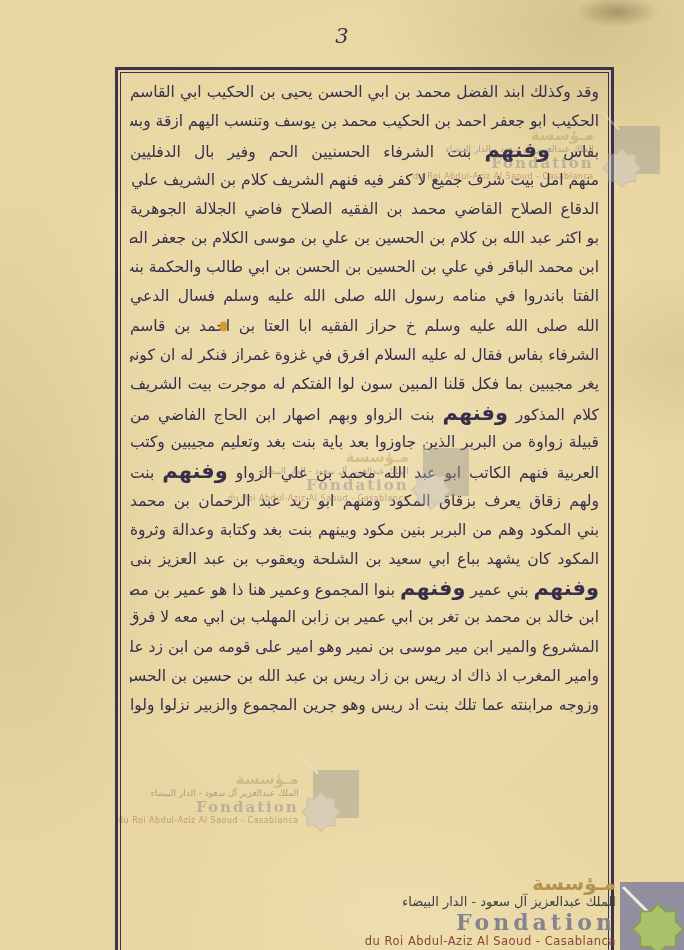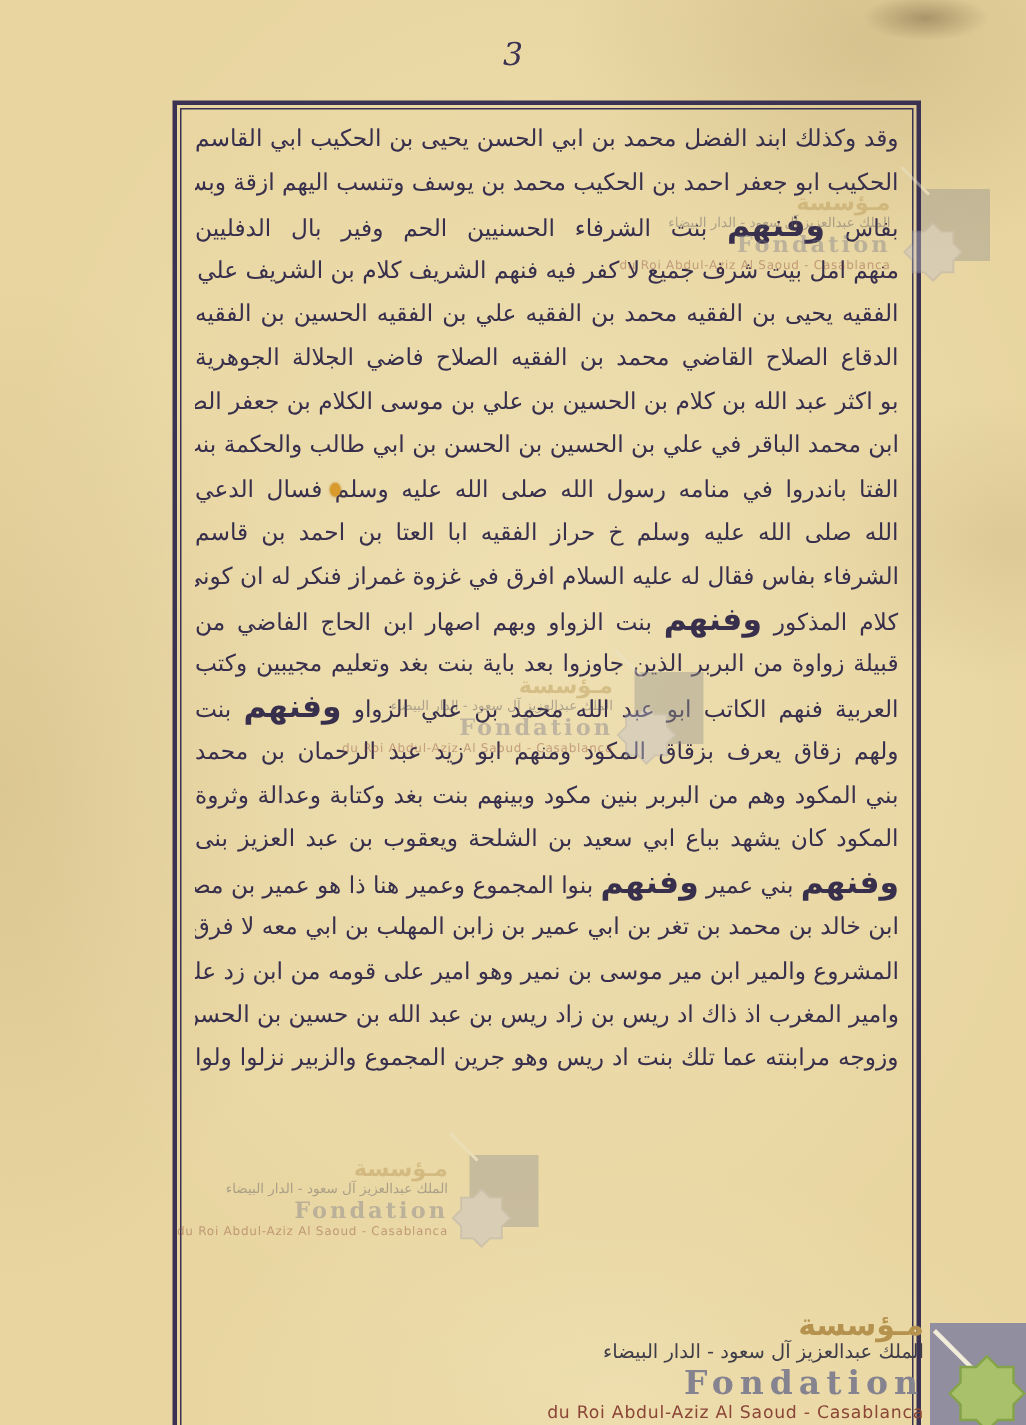--- a/index.html
+++ b/index.html
@@ -66,27 +66,27 @@
 
   <div class="page-number">3</div>
 
   <div class="frame">
     <div class="frame-inner">
       <div class="text-block">
           <div class="ms-line">وقد وكذلك ابند الفضل محمد بن ابي الحسن يحيى بن الحكيب ابي القاسم</div>
           <div class="ms-line">الحكيب ابو جعفر احمد بن الحكيب محمد بن يوسف وتنسب اليهم ازقة وبساتين</div>
           <div class="ms-line">بفاس <span class="emph">وفنهم</span> بنت الشرفاء الحسنيين الحم وفير بال الدفليين</div>
           <div class="ms-line">منهم امل بيت شرف جميع لا كفر فيه فنهم الشريف كلام بن الشريف علي بن</div>
-          <div class="ms-line">الفقيه يحيى بن الفقيه محمد بن الفقيه علي بن الفقيه الحسين بن الفقيه</div>
           <div class="ms-line">الدقاع الصلاح القاضي محمد بن الفقيه الصلاح فاضي الجلالة الجوهرية</div>
           <div class="ms-line">بو اكثر عبد الله بن كلام بن الحسين بن علي بن موسى الكلام بن جعفر الصادق</div>
           <div class="ms-line">ابن محمد الباقر في علي بن الحسين بن الحسن بن ابي طالب والحكمة بنت رسول</div>
           <div class="ms-line">الفتا باندروا في منامه رسول الله صلى الله عليه وسلم فسال الدعي</div>
           <div class="ms-line">الله صلى الله عليه وسلم خ حراز الفقيه ابا العتا بن احمد بن قاسم</div>
           <div class="ms-line">الشرفاء بفاس فقال له عليه السلام افرق في غزوة غمراز فنكر له ان كوني</div>
+          <div class="ms-line">يغر مجيبين بما فكل قلنا المبين سون لوا الفتكم له موجرت بيت الشريف</div>
           <div class="ms-line">كلام المذكور <span class="emph">وفنهم</span> بنت الزواو وبهم اصهار ابن الحاج الفاضي من</div>
           <div class="ms-line">قبيلة زواوة من البربر الذين جاوزوا بعد باية بنت بغد وتعليم مجيبين وكتب</div>
           <div class="ms-line">العربية فنهم الكاتب ابو عبد الله محمد بن علي الزواو <span class="emph">وفنهم</span> بنت</div>
           <div class="ms-line">ولهم زقاق يعرف بزقاق المكود ومنهم ابو زيد عبد الرحمان بن محمد</div>
           <div class="ms-line">بني المكود وهم من البربر بنين مكود وبينهم بنت بغد وكتابة وعدالة وثروة</div>
           <div class="ms-line">المكود كان يشهد بباع ابي سعيد بن الشلحة ويعقوب بن عبد العزيز بنى</div>
           <div class="ms-line"><span class="emph">وفنهم</span> بني عمير <span class="emph">وفنهم</span> بنوا المجموع وعمير هنا ذا هو عمير بن مصعب</div>
           <div class="ms-line">ابن خالد بن محمد بن تغر بن ابي عمير بن زابن المهلب بن ابي معه لا فرق من</div>
           <div class="ms-line">المشروع والمير ابن مير موسى بن نمير وهو امير على قومه من ابن زد على المغرب</div>
           <div class="ms-line">وامير المغرب اذ ذاك اد ريس بن زاد ريس بن عبد الله بن حسين بن الحسن بن علي</div>

